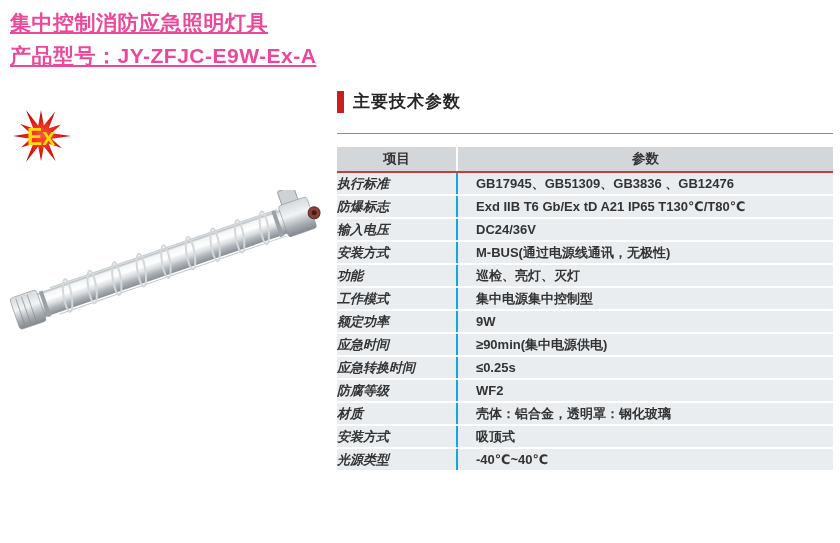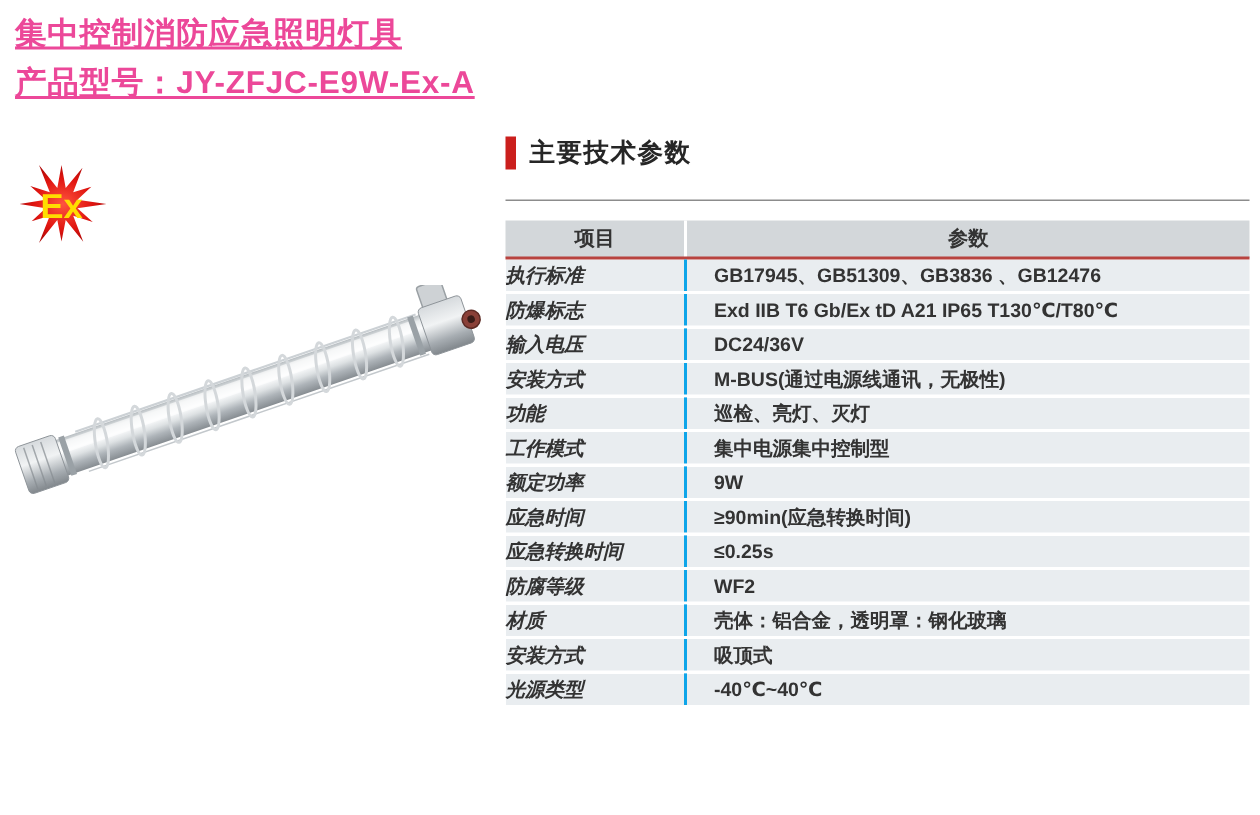--- a/index.html
+++ b/index.html
@@ -164,21 +164,21 @@
         <tr>
           <td class="col-item">工作模式</td>
           <td class="col-value">集中电源集中控制型</td>
         </tr>
         <tr>
           <td class="col-item">额定功率</td>
           <td class="col-value">9W</td>
         </tr>
         <tr>
           <td class="col-item">应急时间</td>
-          <td class="col-value">≥90min(应急转换时间)</td>
+          <td class="col-value">≥90min(集中电源供电)</td>
         </tr>
         <tr>
           <td class="col-item">应急转换时间</td>
           <td class="col-value">≤0.25s</td>
         </tr>
         <tr>
           <td class="col-item">防腐等级</td>
           <td class="col-value">WF2</td>
         </tr>
         <tr>

